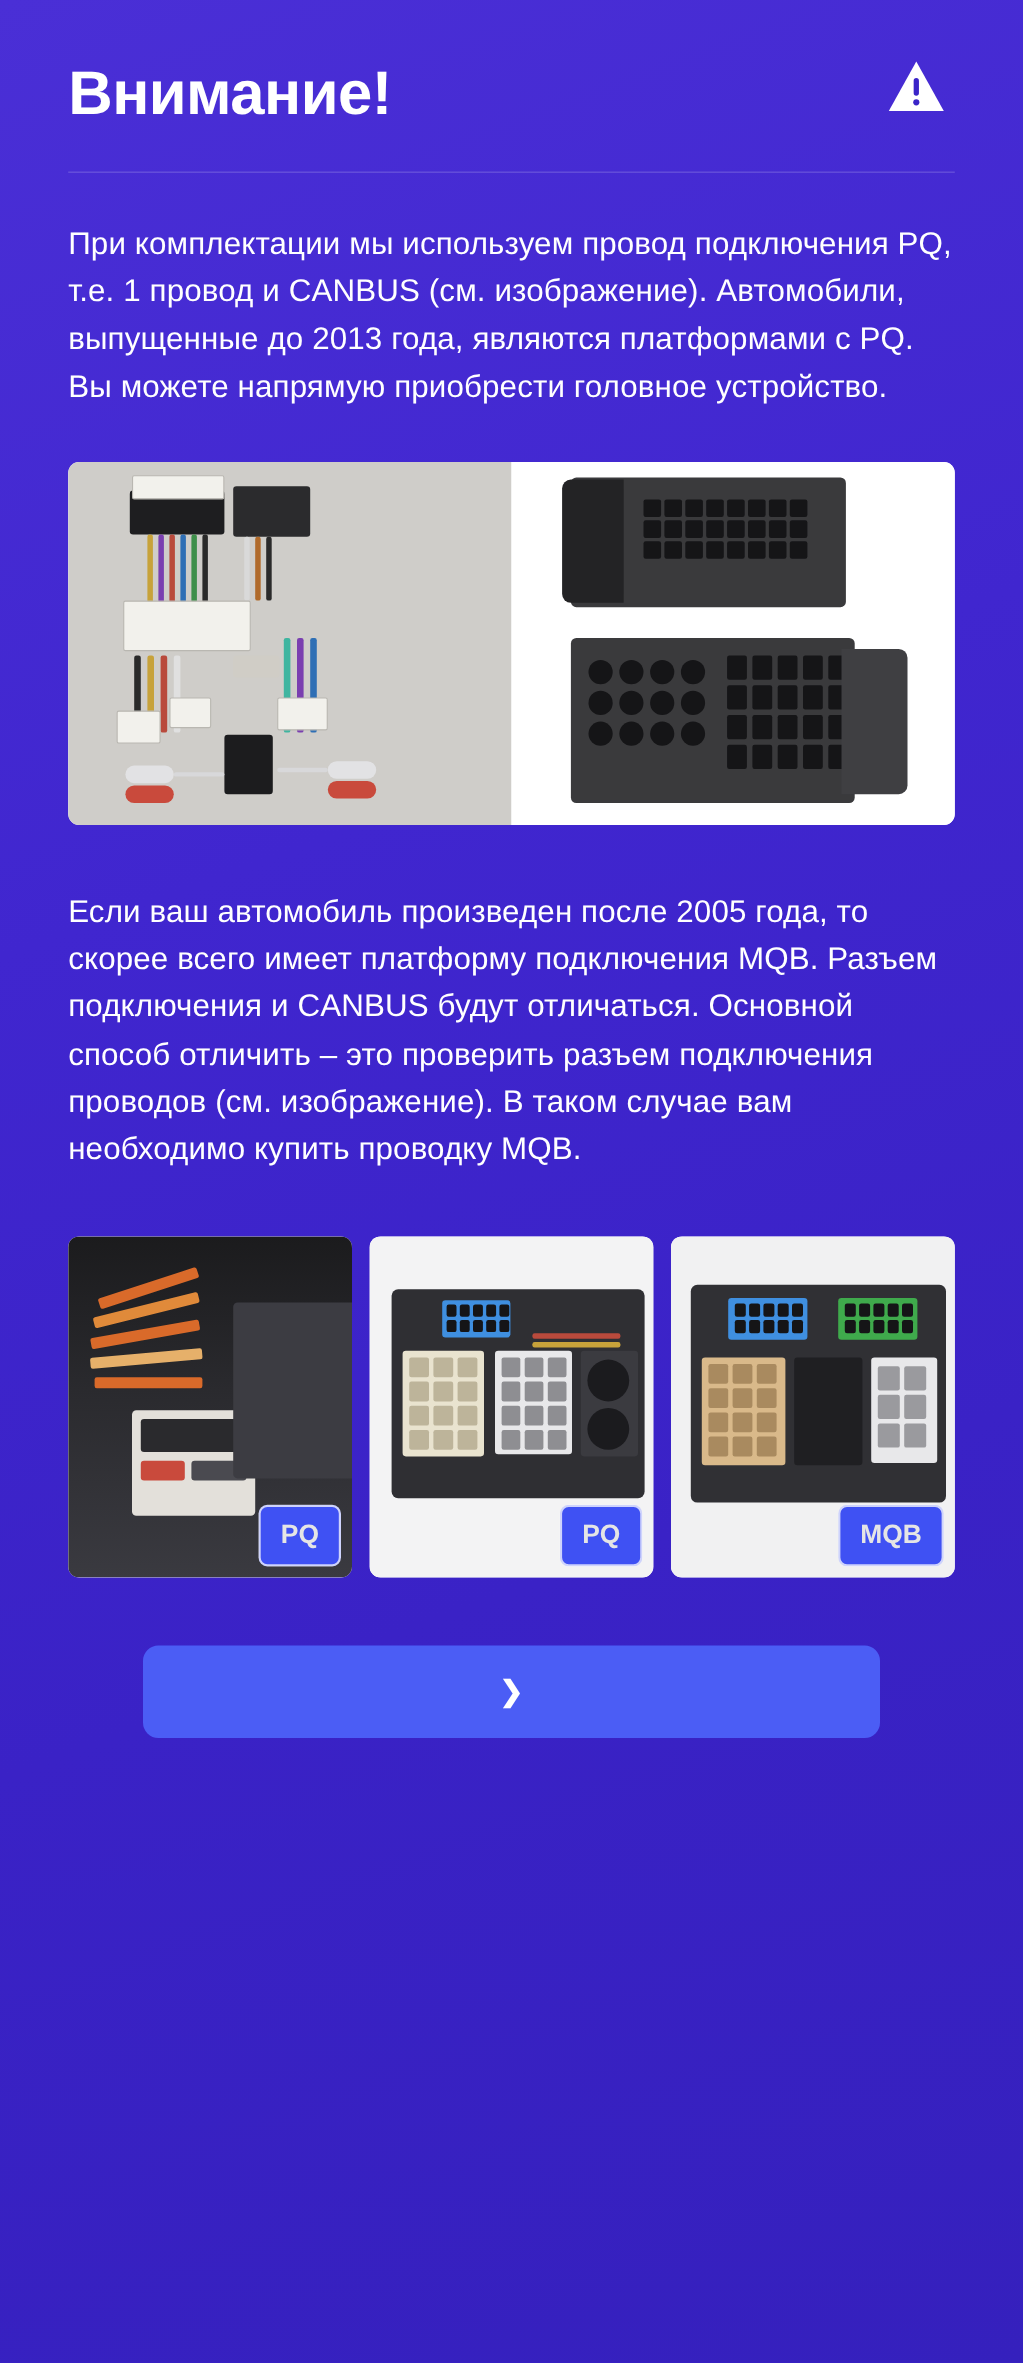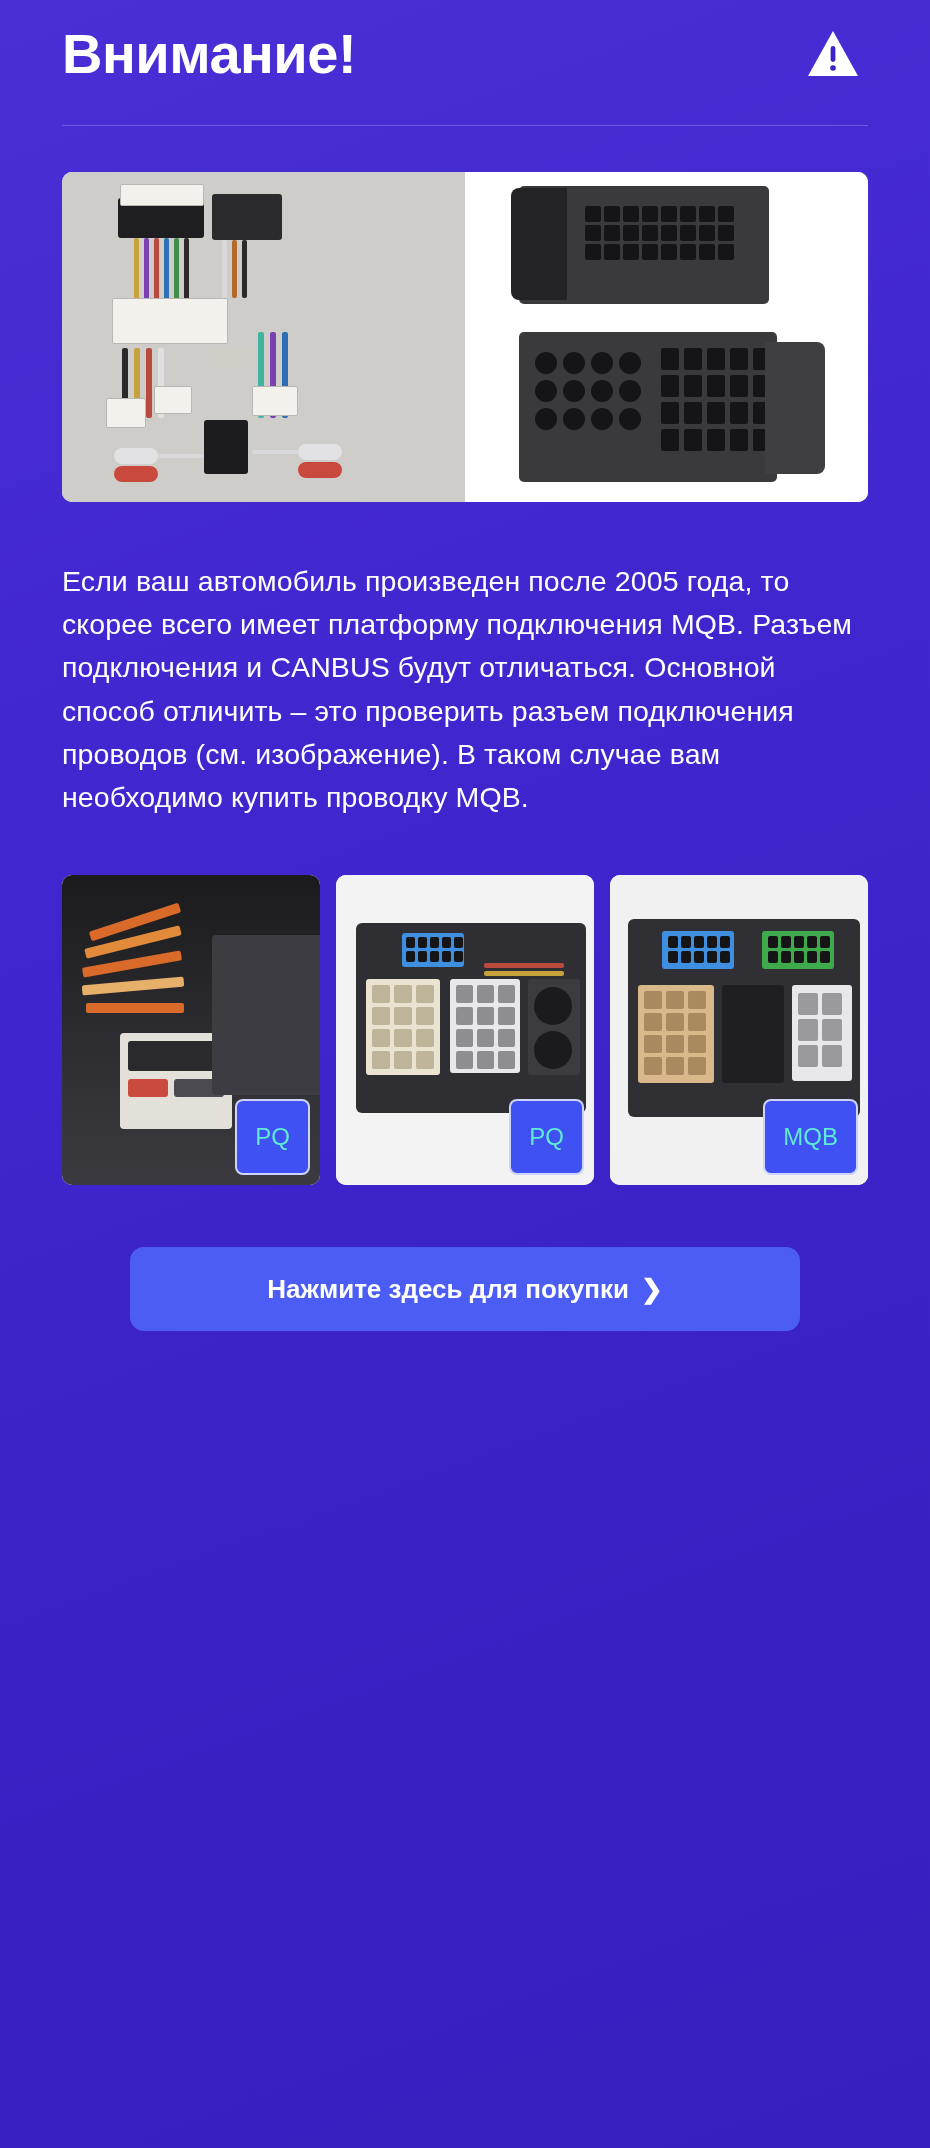--- a/index.html
+++ b/index.html
@@ -12,23 +12,23 @@
   .page {
     position: relative;
     width: 930px;
     height: 2148px;
     background: linear-gradient(160deg, #4a2fd6 0%, #4026cf 35%, #3a22c6 65%, #3520bd 100%);
     overflow: hidden;
     padding: 0 62px;
   }
   .header {
     display: flex;
-    align-items: center;
+    align-items: flex-start;
     justify-content: space-between;
-    padding-top: 23px;
+    padding-top: 54px;
   }
   .title {
     color: #ffffff;
     font-size: 56px;
     font-weight: bold;
     letter-spacing: -0.5px;
     line-height: 1.1;
   }
   .warn-icon {
     width: 54px;
@@ -82,25 +82,25 @@
     height: 310px;
     border-radius: 10px;
     overflow: hidden;
     background: #ffffff;
   }
   .badge {
     position: absolute;
     right: 10px;
     bottom: 10px;
     background: #3f51f3;
-    color: #5eead4;
+    color: #e5e5e5;
     font-size: 24px;
-    font-weight: normal;
+    font-weight: bold;
     border-radius: 8px;
-    padding: 24px 18px;
+    padding: 14px 18px;
     border: 2px solid rgba(255,255,255,0.75);
     line-height: 1;
   }
   .cta-wrap {
     margin-top: 62px;
     display: flex;
     justify-content: center;
   }
   .cta {
     width: 670px;
@@ -142,20 +142,21 @@
     <div class="title">Внимание!</div>
     <svg class="warn-icon" viewBox="0 0 54 50">
       <path d="M27 2 L52 47 L2 47 Z" fill="#ffffff"></path>
       <rect x="24.6" y="17" width="4.8" height="16" rx="2.4" fill="#3a24c8"></rect>
       <circle cx="27" cy="39" r="2.8" fill="#3a24c8"></circle>
     </svg>
   </div>
 
   <div class="divider"></div>
 
+  <p class="para para-1">При комплектации мы используем провод подключения PQ, т.е. 1 провод и CANBUS (см. изображение). Автомобили, выпущенные до 2013 года, являются платформами с PQ. Вы можете напрямую приобрести головное устройство.</p>
 
   <div class="figure-1">
 
     <div class="fig1-left">
       <div class="blk" style="left:56px;top:26px;width:86px;height:40px;background:#1e1e20;"></div>
       <div class="blk" style="left:150px;top:22px;width:70px;height:46px;background:#2b2b2d;"></div>
       <div class="tag" style="left:58px;top:12px;width:84px;height:22px;"></div>
       <div class="wire" style="left:72px;top:66px;width:5px;height:62px;background:#c7a23a;"></div>
       <div class="wire" style="left:82px;top:66px;width:5px;height:62px;background:#7a3fb0;"></div>
       <div class="wire" style="left:92px;top:66px;width:5px;height:62px;background:#b94a3c;"></div>
@@ -383,18 +384,17 @@
           <div class="cell" style="background:#9a9a9e"></div>
         <div class="cell" style="background:#9a9a9e"></div>
           <div class="cell" style="background:#9a9a9e"></div>
       </div>
       <div class="badge">MQB</div>
     </div>
   </div>
 
   <div class="cta-wrap">
     <button class="cta">
-      <span>Нажмите здесь для покупки</span>
       <span class="arrow">❯</span>
     </button>
   </div>
 
 </div>
 
 </body></html>

